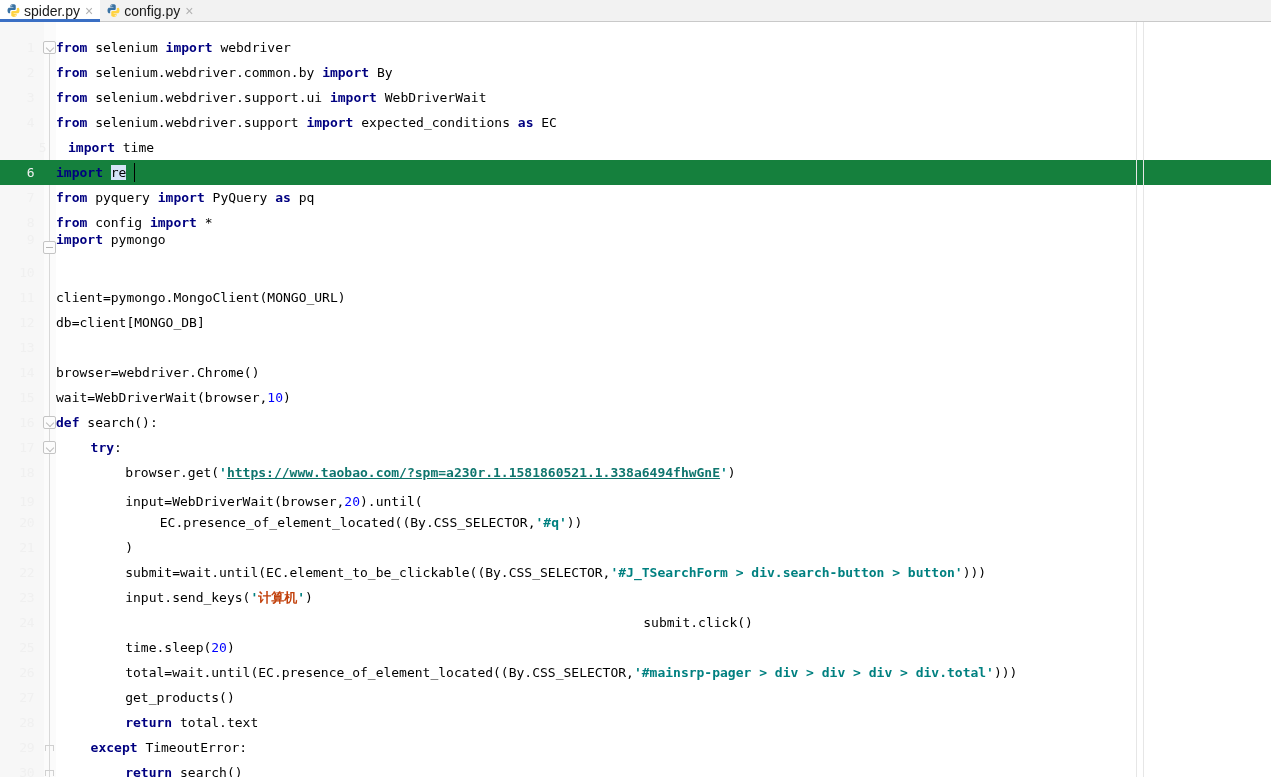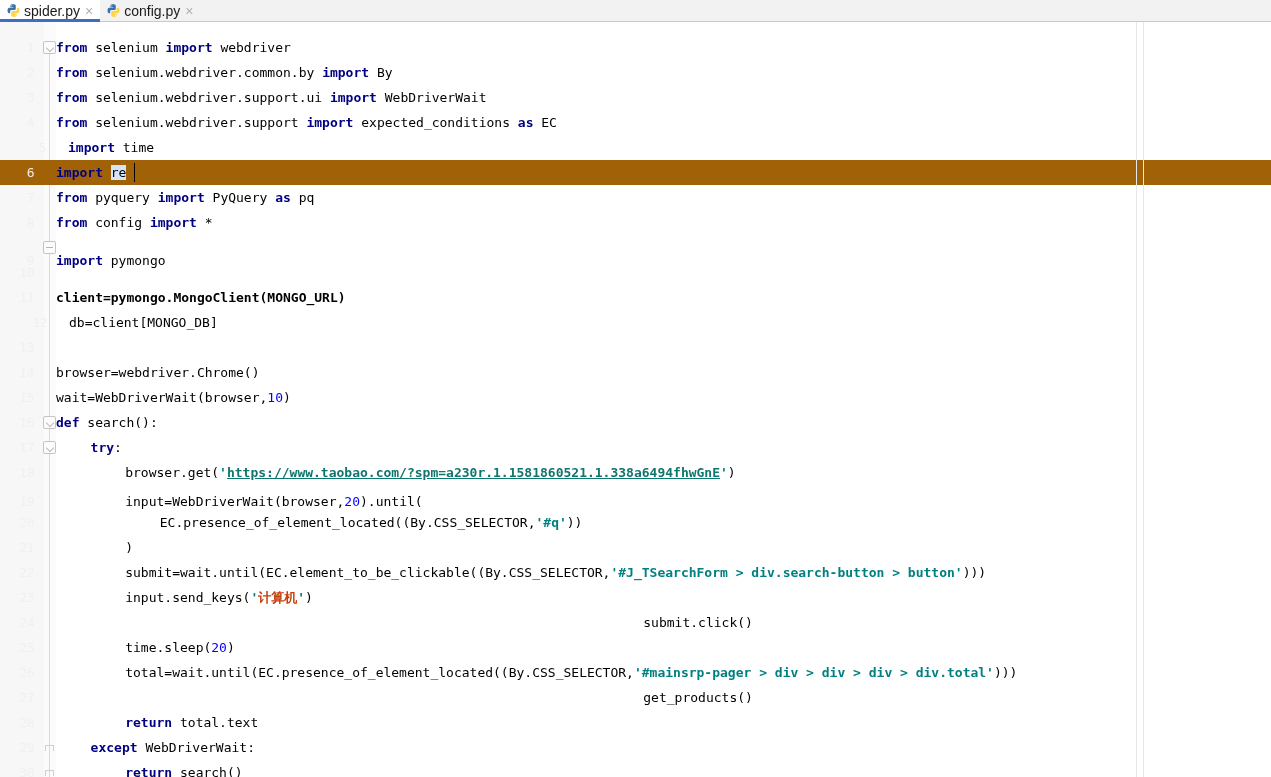--- a/index.html
+++ b/index.html
@@ -98,21 +98,21 @@
     background: #e6e6e6;
   }
 
   .line {
     position: absolute;
     left: 0;
     right: 0;
     height: 25px;
     line-height: 25px;
   }
-  .line.current { background: #a16207; }
+  .line.current { background: #15803d; }
   .lineno {
     position: absolute;
     left: 0;
     width: 34px;
     text-align: right;
     font-family: "DejaVu Sans Mono", "Liberation Mono", monospace;
     font-size: 13px;
     color: #f0f0f0;
     line-height: 25px;
     letter-spacing: -0.5px;
@@ -253,33 +253,33 @@
         <div class="code" style="padding-left: 0px;"><span class="kw">import</span><span class="plain"> </span><span class="sel">re</span></div>
       </div>
       <div class="line" style="top: 163px;">
         <div class="lineno">7</div>
         <div class="code" style="padding-left: 0px;"><span class="kw">from</span><span class="plain"> pyquery </span><span class="kw">import</span><span class="plain"> PyQuery </span><span class="kw">as</span><span class="plain"> pq</span></div>
       </div>
       <div class="line" style="top: 188px;">
         <div class="lineno">8</div>
         <div class="code" style="padding-left: 0px;"><span class="kw">from</span><span class="plain"> config </span><span class="kw">import</span><span class="plain"> *</span></div>
       </div>
-      <div class="line" style="top: 226px;">
+      <div class="line" style="top: 205px;">
         <div class="lineno">9</div>
         <div class="code" style="padding-left: 0px;"><span class="kw">import</span><span class="plain"> pymongo</span></div>
       </div>
       <div class="line" style="top: 238px;">
         <div class="lineno">10</div>
         <div class="code" style="padding-left: 0px;"></div>
       </div>
       <div class="line" style="top: 263px;">
         <div class="lineno">11</div>
-        <div class="code" style="padding-left: 0px; font-weight: bold;"><span class="plain">client=pymongo.MongoClient(MONGO_URL)</span></div>
-      </div>
-      <div class="line" style="top: 288px; margin-left: 13px;">
+        <div class="code" style="padding-left: 0px;"><span class="plain">client=pymongo.MongoClient(MONGO_URL)</span></div>
+      </div>
+      <div class="line" style="top: 288px;">
         <div class="lineno">12</div>
         <div class="code" style="padding-left: 0px;"><span class="plain">db=client[MONGO_DB]</span></div>
       </div>
       <div class="line" style="top: 313px;">
         <div class="lineno">13</div>
         <div class="code" style="padding-left: 0px;"></div>
       </div>
       <div class="line" style="top: 338px;">
         <div class="lineno">14</div>
         <div class="code" style="padding-left: 0px;"><span class="plain">browser=webdriver.Chrome()</span></div>
@@ -327,29 +327,29 @@
       <div class="line" style="top: 613px;">
         <div class="lineno">25</div>
         <div class="code" style="padding-left: 69.2px;"><span class="plain">time.sleep(</span><span class="num">20</span><span class="plain">)</span></div>
       </div>
       <div class="line" style="top: 638px;">
         <div class="lineno">26</div>
         <div class="code" style="padding-left: 69.2px;"><span class="plain">total=wait.until(EC.presence_of_element_located((By.CSS_SELECTOR,</span><span class="str">'#mainsrp-pager &gt; div &gt; div &gt; div &gt; div.total'</span><span class="plain">)))</span></div>
       </div>
       <div class="line" style="top: 663px;">
         <div class="lineno">27</div>
-        <div class="code" style="padding-left: 69.2px; text-align: center;"><span class="plain">get_products()</span></div>
+        <div class="code" style="padding-left: 69.2px;"><span class="plain">get_products()</span></div>
       </div>
       <div class="line" style="top: 688px;">
         <div class="lineno">28</div>
         <div class="code" style="padding-left: 69.2px;"><span class="kw">return</span><span class="plain"> total.text</span></div>
       </div>
       <div class="line" style="top: 713px;">
         <div class="lineno">29</div>
-        <div class="code" style="padding-left: 34.6px;"><span class="kw">except</span><span class="plain"> WebDriverWait:</span></div>
+        <div class="code" style="padding-left: 34.6px;"><span class="kw">except</span><span class="plain"> TimeoutError:</span></div>
       </div>
       <div class="line" style="top: 738px;">
         <div class="lineno">30</div>
         <div class="code" style="padding-left: 69.2px;"><span class="kw">return</span><span class="plain"> search()</span></div>
       </div>
     </div>
   <div id="caret" style="left: 133.85px; top: 141px; height: 19px;"></div>
 <div class="margin-guide" style="left: 1136px;"></div>
     <div class="margin-guide" style="left: 1143px;"></div>
     <div class="fold chev" style="top: 19px;"></div>

